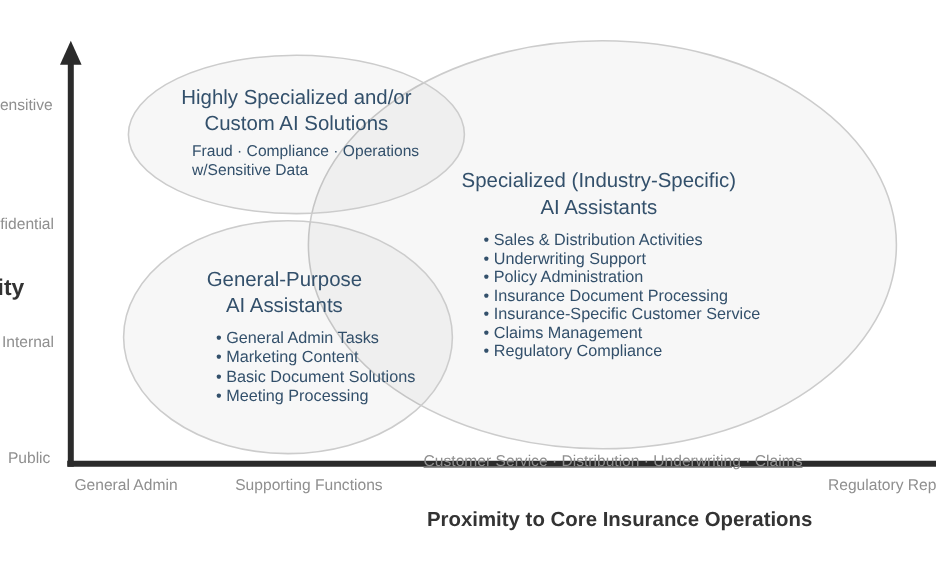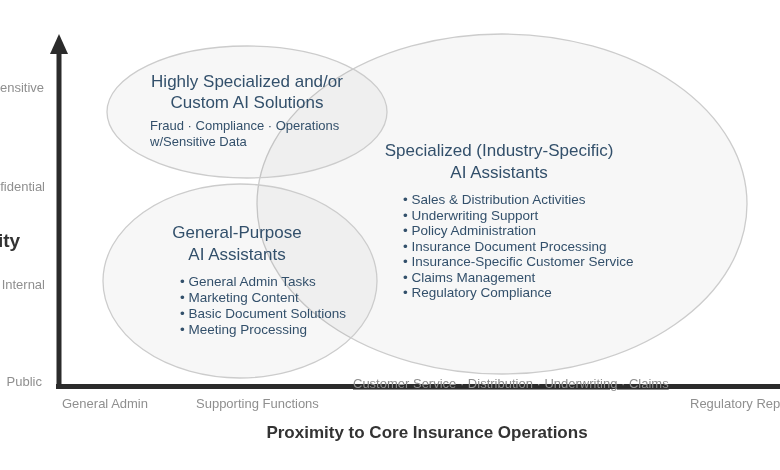--- a/index.html
+++ b/index.html
@@ -36,21 +36,21 @@
   <div class="abs ytick" style="right:736px;top:80px;">ensitive</div>
   <div class="abs ytick" style="right:735px;top:179px;">fidential</div>
   <div class="abs ytick" style="right:735px;top:277px;">Internal</div>
   <div class="abs ytick" style="right:738px;top:374px;">Public</div>
   <div class="abs axis-title" style="left:-2px;top:230px;font-size:19px;">ity</div>
 
   <div class="abs etitle" style="left:112px;top:71px;width:270px;">
     <div>Highly Specialized and/or</div>
     <div>Custom AI Solutions</div>
   </div>
-  <div class="abs ebody" style="left:150px;top:118px;line-height:16px;font-size:13px;">
+  <div class="abs ebody" style="left:160px;top:118px;line-height:16px;font-size:13px;">
     <div>Fraud · Compliance · Operations</div>
     <div>w/Sensitive Data</div>
   </div>
 
   <div class="abs etitle" style="left:369px;top:140px;width:260px;line-height:21.5px;">
     <div>Specialized (Industry-Specific)</div>
     <div>AI Assistants</div>
   </div>
   <div class="abs ebody" style="left:403px;top:192px;line-height:15.5px;">
     <div class="li">Sales &amp; Distribution Activities</div>
@@ -71,15 +71,15 @@
     <div class="li">Marketing Content</div>
     <div class="li">Basic Document Solutions</div>
     <div class="li">Meeting Processing</div>
   </div>
 
   <div class="abs xtick" style="left:62px;top:396px;">General Admin</div>
   <div class="abs xtick" style="left:196px;top:396px;">Supporting Functions</div>
   <div class="abs xtick" style="left:353px;top:376px;text-decoration:underline;">Customer Service · Distribution · Underwriting · Claims</div>
   <div class="abs xtick" style="left:690px;top:396px;">Regulatory Repo</div>
 
-  <div class="abs axis-title" style="left:177px;top:423px;width:500px;font-size:17px;text-align:center;">Proximity to Core Insurance Operations</div>
+  <div class="abs axis-title" style="left:177px;top:423px;width:500px;font-size:17px;text-align:right;">Proximity to Core Insurance Operations</div>
 
 </div>
 
 </body></html>

